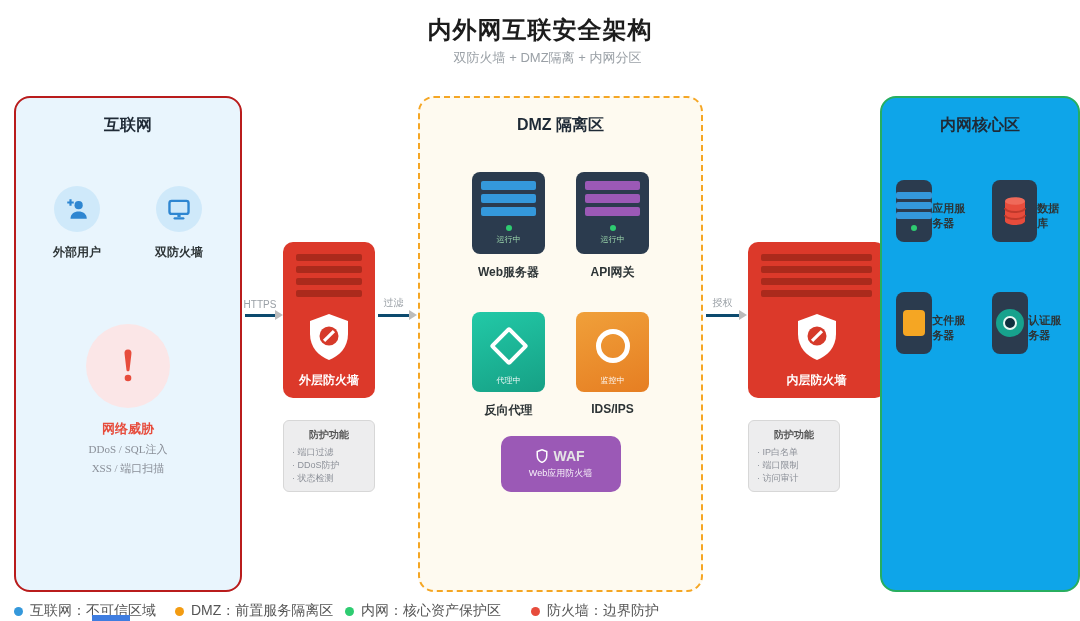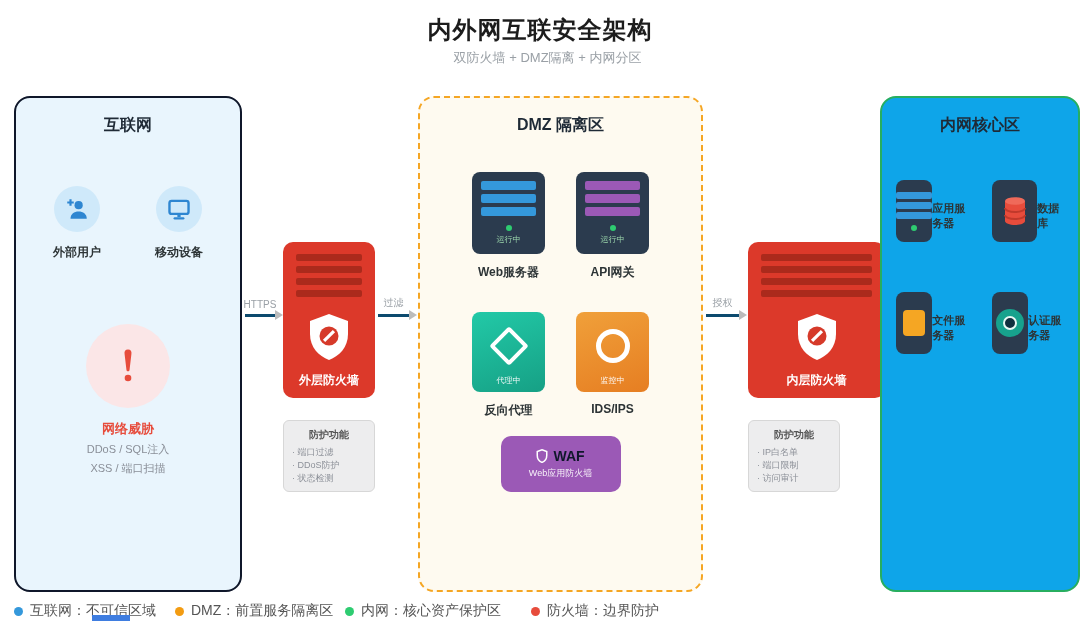--- a/index.html
+++ b/index.html
@@ -8,21 +8,21 @@
     font-family:"Liberation Sans","DejaVu Sans",sans-serif; overflow:hidden;
   }
   .title { position:absolute; top:14px; left:0; right:0; text-align:center;
     font-size:24px; font-weight:bold; color:#1c1c1c; letter-spacing:1px; }
   .subtitle { position:absolute; top:49px; left:0; right:0; text-align:center;
     font-size:13px; color:#9aa0a6;padding-left:15px; }
 
   
   .zone { position:absolute; border-radius:16px; box-sizing:border-box; }
   .zone-internet { left:14px; top:96px; width:228px; height:496px;
-    background:#e9f5fd; border:2px solid #0f172a; }
+    background:#e9f5fd; border:2px solid #b91c1c;font-family:Liberation Serif, serif; }
   .zone-dmz { left:418px; top:96px; width:285px; height:496px;
     background:#fefaf0; border:2px dashed #f5a623; }
   .zone-intranet { left:880px; top:96px; width:200px; height:496px;
     background:#0ea5e9; border:2px solid #27ae60; }
   .zone-title { position:absolute; top:17px; left:0; right:0; text-align:center;
     font-size:16px; font-weight:bold; color:#1f2a36; }
 
   
   .net-nodes { position:absolute; top:88px; left:0; right:0;
     display:flex; justify-content:center; gap:24px; }
@@ -88,21 +88,21 @@
     text-align:center; font-size:8px; color:rgba(255,255,255,.95); }
   .icon-donut { width:24px; height:24px; border:5px solid #fff; border-radius:50%;
     margin-bottom:12px; }
   .icon-diamond { width:20px; height:20px; border:4px solid #fff; border-radius:3px;
     transform:rotate(45deg); margin-bottom:12px; }
   .waf-wrap { position:absolute; top:338px; left:0; right:0;
     display:flex; justify-content:center; }
   .waf-box { width:120px; height:56px; background:#9b59b6; border-radius:10px;
     display:flex; flex-direction:column; align-items:center; justify-content:center;
     gap:3px; }
-  .waf-title-row { display:flex; align-items:center; gap:5px; color:#0f172a;
+  .waf-title-row { display:flex; align-items:center; gap:5px; color:#e5e5e5;
     font-weight:bold; font-size:14px; }
   .waf-sub { font-size:9px; color:rgba(255,255,255,.92); }
 
   
   .core-row { position:absolute; left:0; right:0; display:flex;
     justify-content:center; gap:24px; }
   .r1 { top:82px; } .r2 { top:194px; }
   .core-item { display:flex; flex-direction:row; align-items:center; width:72px; }
   .core-box { width:56px; height:62px; background:#2b3b4e; border-radius:8px;
     display:flex; flex-direction:column; align-items:center; justify-content:center; }
@@ -151,21 +151,21 @@
         <div class="node-label">外部用户</div>
       </div>
       <div class="net-node">
         <div class="node-circle">
           <svg width="26" height="26" viewBox="0 0 24 24" aria-hidden="true">
             <rect x="3.2" y="4.5" width="17.6" height="12" rx="2" fill="none" stroke="#2e86d1" stroke-width="2.2"></rect>
             <rect x="10.5" y="16.5" width="3" height="3" fill="#2e86d1"></rect>
             <rect x="7" y="19.5" width="10" height="2.2" rx="1.1" fill="#2e86d1"></rect>
           </svg>
         </div>
-        <div class="node-label">移动设备</div>
+        <div class="node-label">双防火墙</div>
       </div>
     </div>
 
     <div class="threat-wrap">
       <div class="threat-circle">
         <svg width="24" height="40" viewBox="0 0 26 40" aria-hidden="true">
           <path d="M13 2 C16 2 17.2 4 16.7 7 L14.7 24 C14.5 26.2 11.5 26.2 11.3 24 L9.3 7 C8.8 4 10 2 13 2 Z" fill="#e74c3c"></path>
           <circle cx="13" cy="33" r="3.6" fill="#e74c3c"></circle>
         </svg>
       </div>

